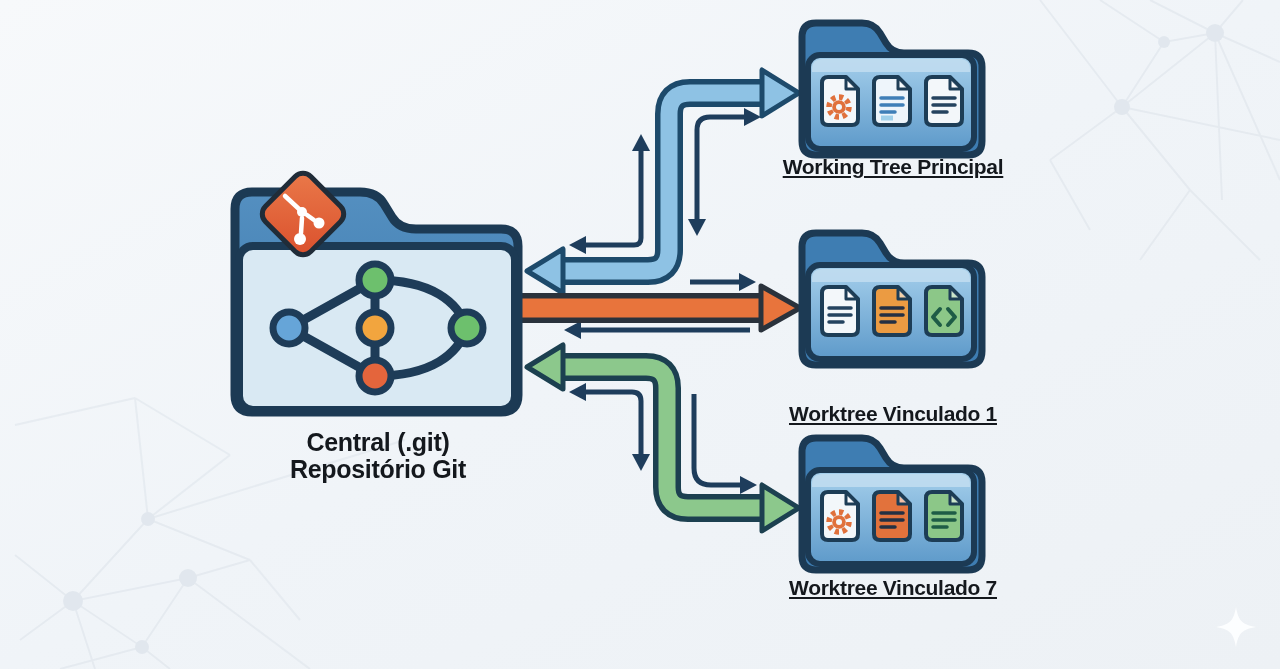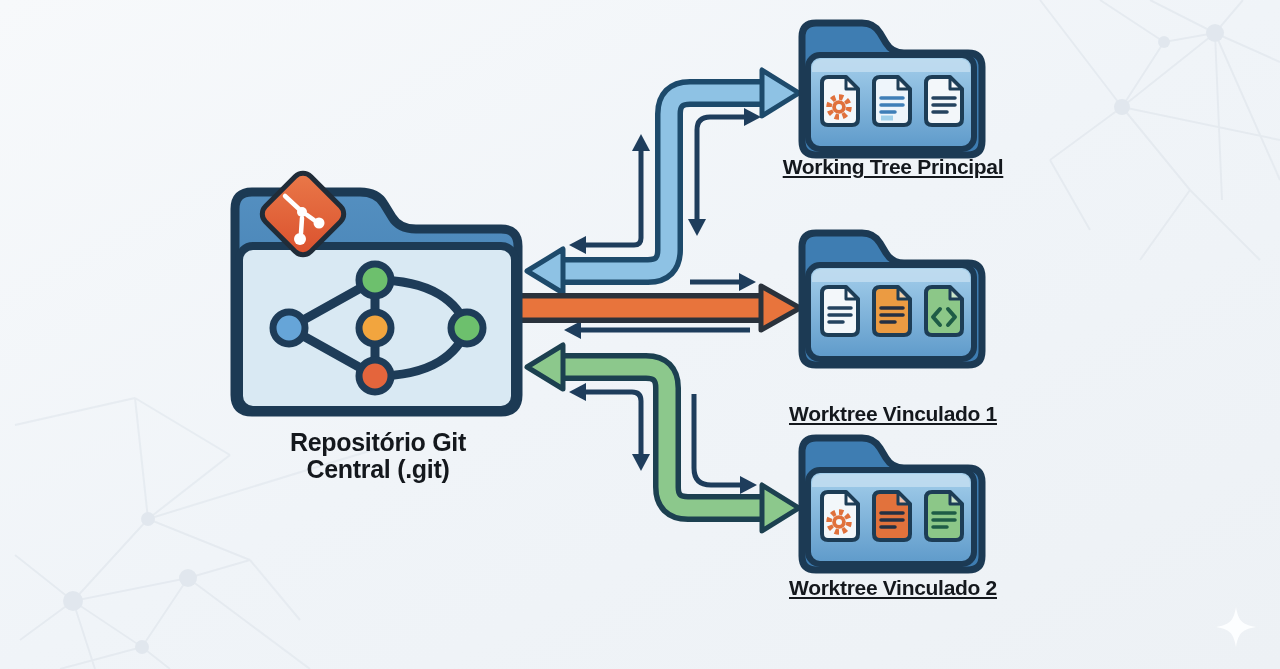--- a/index.html
+++ b/index.html
@@ -216,26 +216,26 @@
         </g>
         <g transform="translate(126 60)">
           <path d="M 0 6 Q 0 0 6 0 H 24 L 36 12 V 42 Q 36 48 30 48 H 6 Q 0 48 0 42 Z" fill="#8cc788" stroke="#1d3d56" stroke-width="4" stroke-linejoin="round"></path>
           <path d="M 24 0 L 36 12 H 24 Z" fill="rgba(255,255,255,0.55)" stroke="#1d3d56" stroke-width="3" stroke-linejoin="round"></path>
           <path d="M7 21 H29 M7 28 H29 M7 35 H21" stroke="#1e5c46" stroke-width="3.5" fill="none" stroke-linecap="round"></path>
         </g>
       </g>
 </svg>
 
 <div class="label label-central">
+  <div>Central (.git)</div>
   <div>Repositório Git</div>
-  <div>Central (.git)</div>
 </div>
 <div class="label label-wt lbl-wt-0">
   <div>Working Tree Principal</div>
 </div>
 <div class="label label-wt lbl-wt-1">
   <div>Worktree Vinculado 1</div>
 </div>
 <div class="label label-wt lbl-wt-2">
-  <div>Worktree Vinculado 2</div>
+  <div>Worktree Vinculado 7</div>
 </div>
 
 </div>
 
 </body></html>

